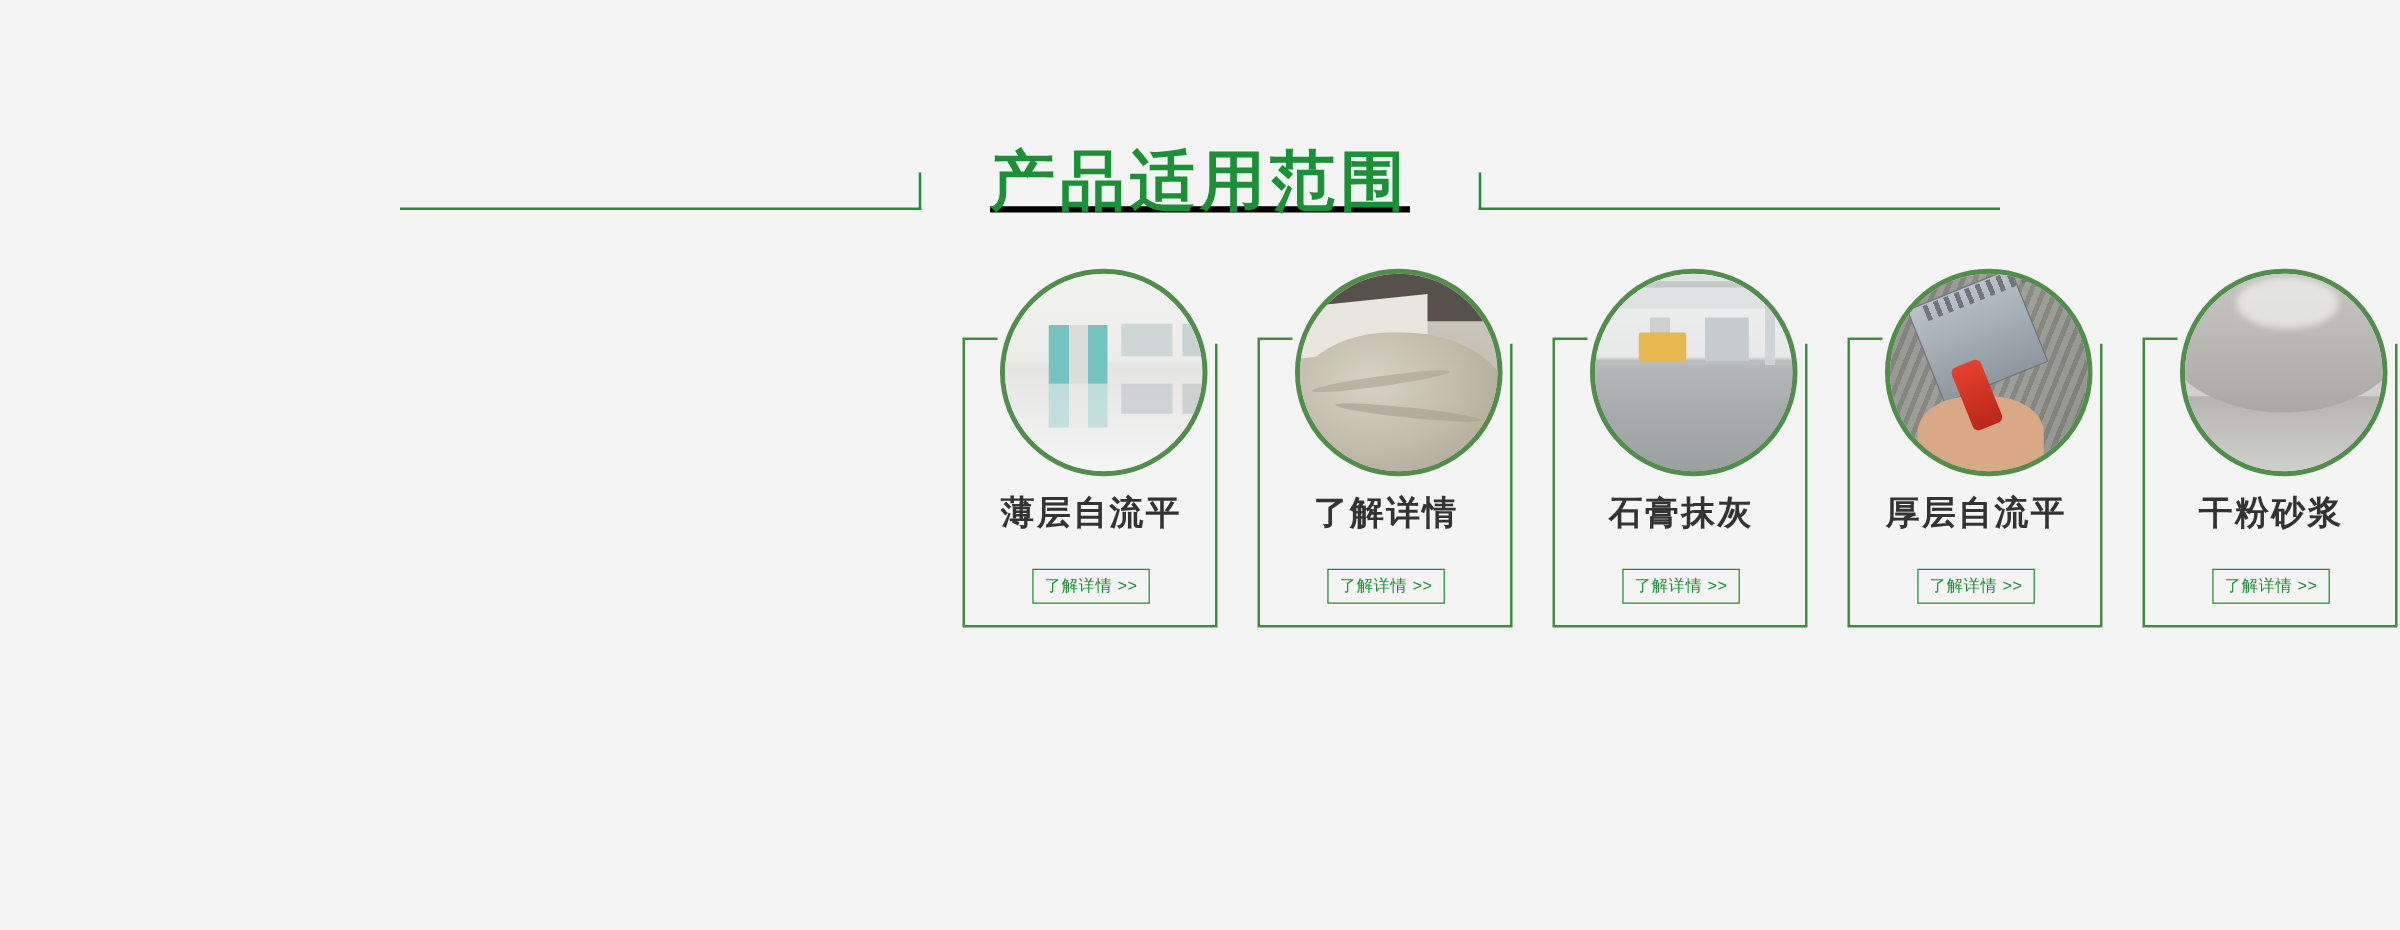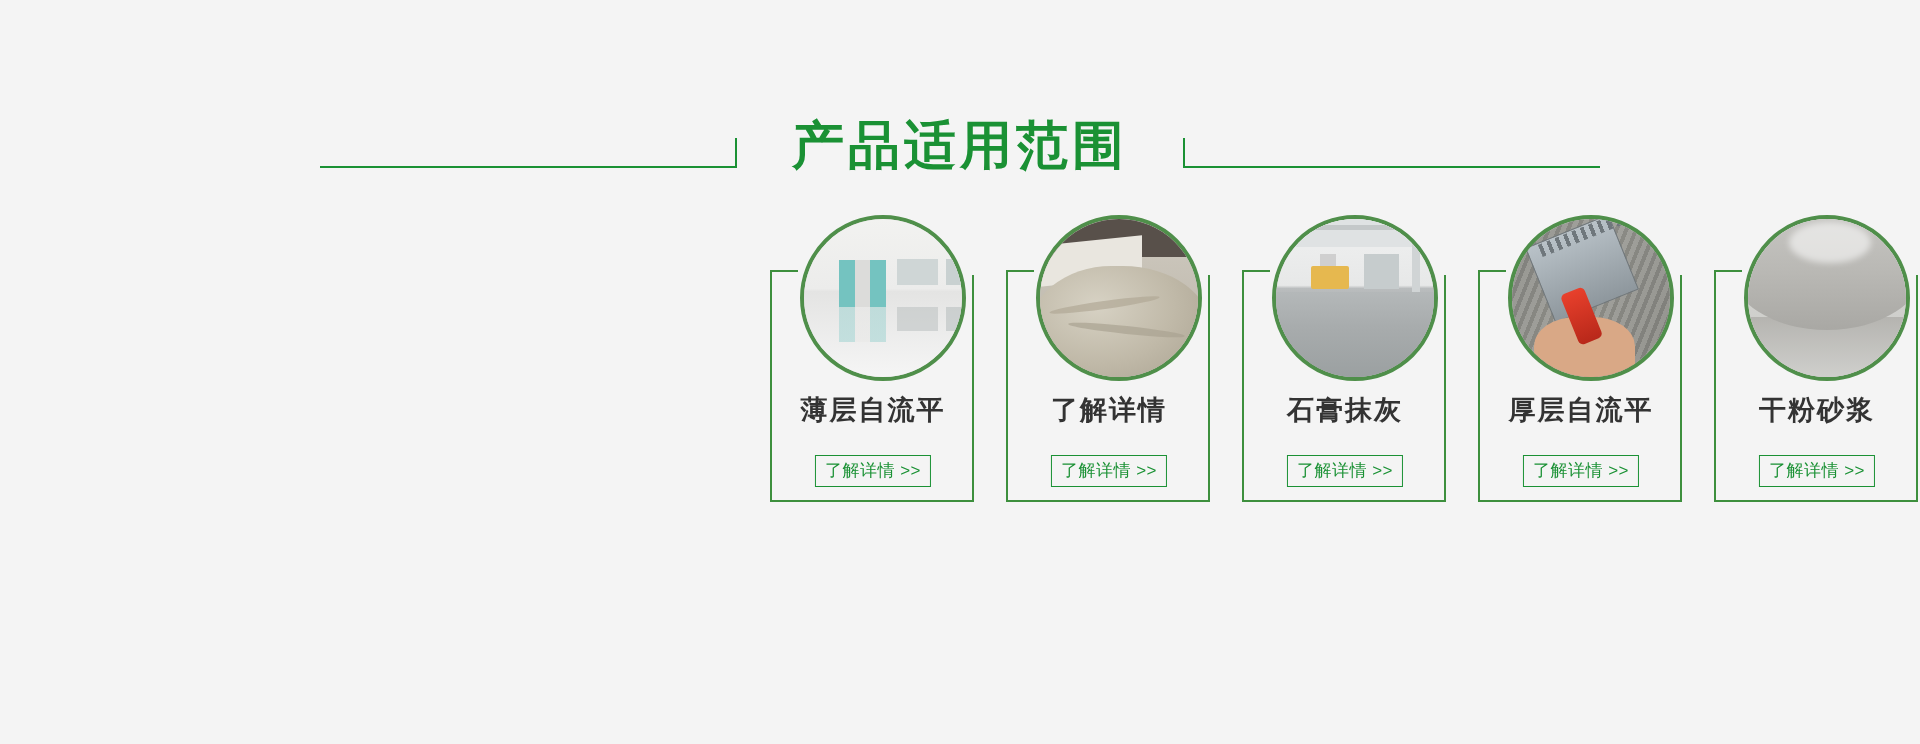--- a/index.html
+++ b/index.html
@@ -48,20 +48,21 @@
 
   .title-row {
     position: absolute;
     left: 0;
     top: 106px;
     width: 1920px;
     height: 72px;
     display: flex;
     align-items: center;
     justify-content: center;
+    text-decoration: underline;
   }
 
   .rule {
     height: 51px;
     position: relative;
     flex: 0 0 auto;
   }
   .rule::before {
     content: "";
     position: absolute;
@@ -173,21 +174,21 @@
     line-height: 1;
   }
 
   .card-btn {
     position: absolute;
     left: 50%;
     transform: translateX(-50%);
     top: 240px;
     border: 1px solid #1a9134;
     color: #1a9134;
-    font-size: 17px;
+    font-size: 13px;
     line-height: 1;
     padding: 6px 9px 7px 9px;
     white-space: nowrap;
     background: transparent;
     cursor: pointer;
     letter-spacing: 0.5px;
   }
 
   
   .ill { position:absolute; left:0; top:0; width:100%; height:100%; }

